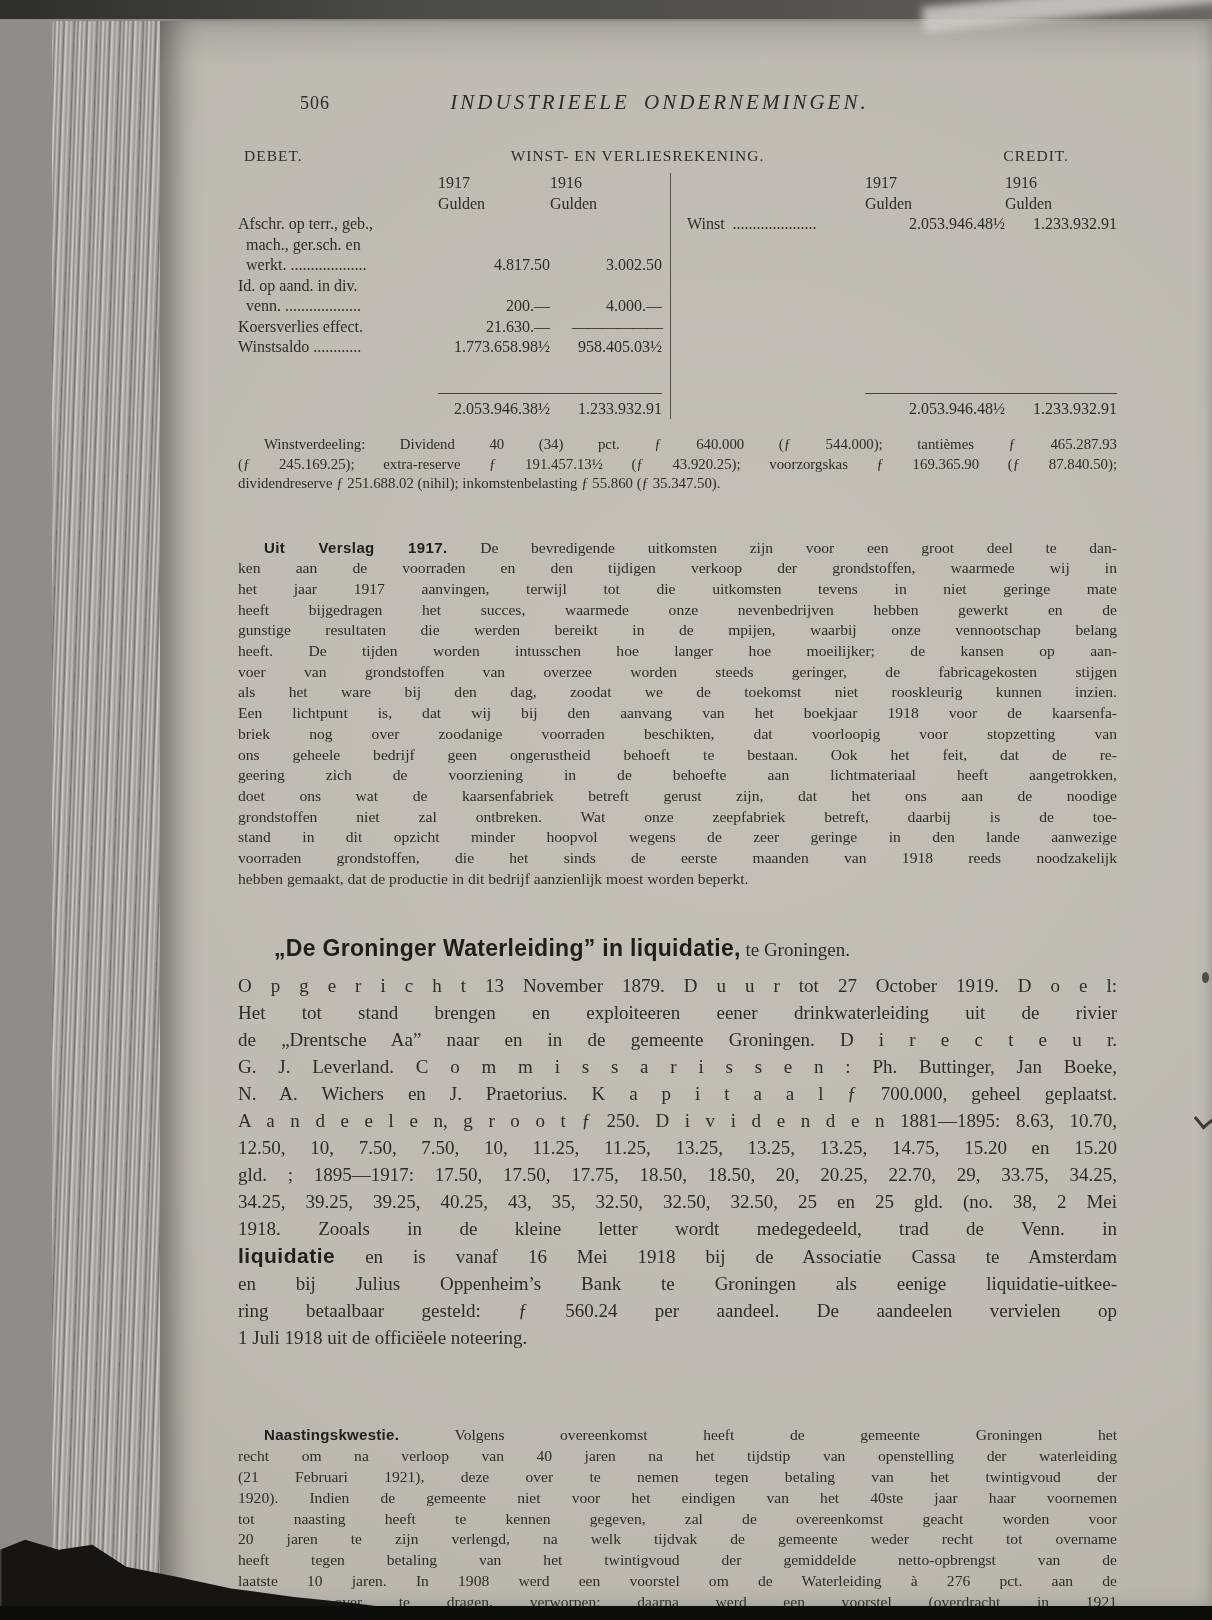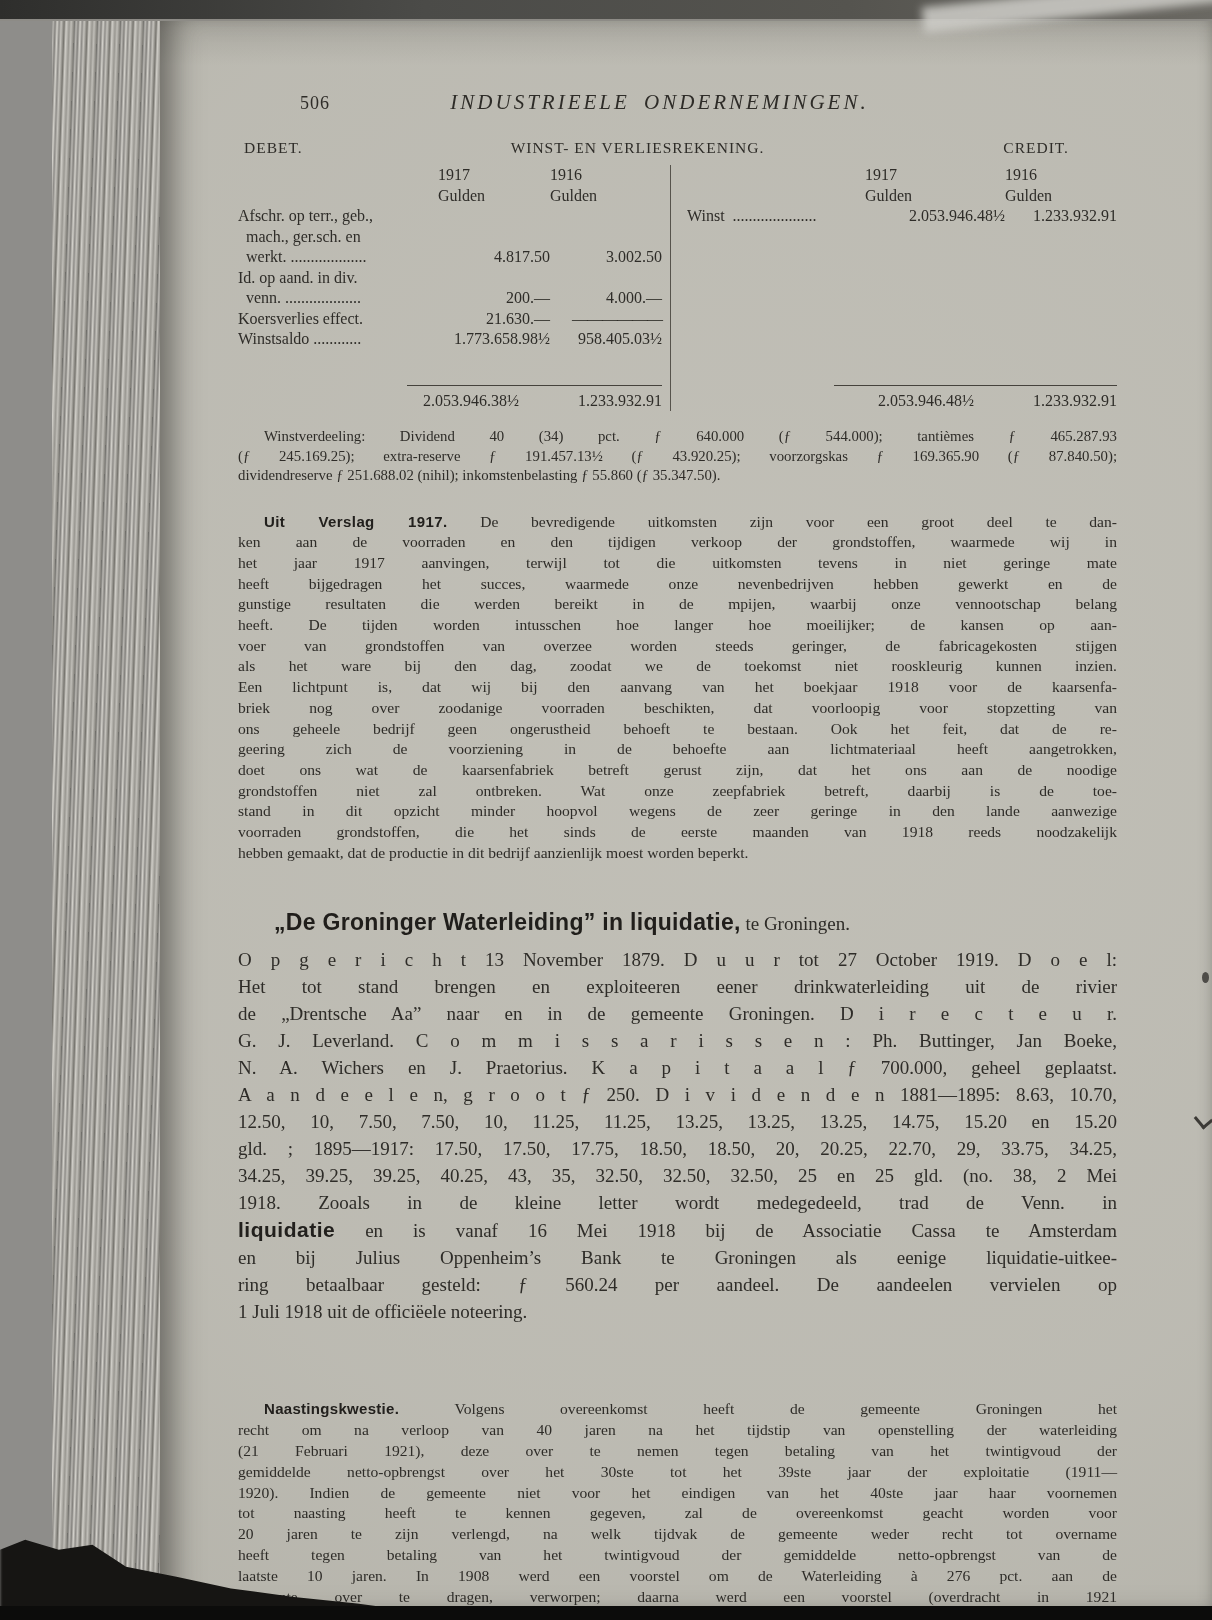--- a/index.html
+++ b/index.html
@@ -32,48 +32,48 @@
         background-blend-mode:multiply;
         box-shadow:inset 26px 0 30px -14px rgba(40,38,34,.55), inset -8px 0 14px -8px rgba(60,58,54,.35);
         padding:0 95px 0 78px;box-sizing:border-box;}
 
   
   .runhead{display:grid;grid-template-columns:1fr auto 1fr;align-items:baseline;margin-top:70px;}
   .pagenum{font-size:18px;padding-left:62px;letter-spacing:1px;}
   .runtitle{font-style:italic;font-size:21px;letter-spacing:3px;word-spacing:6px;transform:translateX(-18px);}
 
   
-  .ledger{margin-top:24px;font-size:16px;}
+  .ledger{margin-top:32px;font-size:16px;}
   .ledger-head{display:grid;grid-template-columns:1fr auto 1fr;letter-spacing:1px;font-size:15.5px;}
   .lh-debet{padding-left:6px;}
   .lh-title{transform:translateX(-40px);}
   .lh-credit{text-align:right;padding-right:48px;}
   .ledger-body{display:flex;margin-top:8px;height:246px;}
   .tcol{display:flex;flex-direction:column;line-height:20.5px;}
   .t-left{width:432px;padding-right:8px;box-sizing:border-box;}
   .t-right{flex:1;border-left:1.5px solid #56534c;padding-left:16px;box-sizing:border-box;}
   .lrow{display:flex;align-items:baseline;}
   .lrow .lbl{flex:1;white-space:pre;overflow:hidden;}
   .amts{display:flex;}
   .cell{width:112px;text-align:right;white-space:nowrap;}
   .t-right .cell:first-child{width:140px;}
   .hdr .cell{text-align:left;}
   .lrow.total{margin-top:6px;}
-  .lrow.total .amts{border-top:1.5px solid #45423c;padding-top:5px;gap:31px;}
+  .lrow.total .amts{border-top:1.5px solid #45423c;padding-top:5px;}
   .spacer{flex:1;}
   .dash-rule{letter-spacing:-1px;}
 
   
   .para{width:100%;}
   .line{text-align:justify;text-align-last:justify;}
   .para.para-end .line:last-child{text-align-last:left;}
   .para.indent .line:first-child{text-indent:26px;}
   .para b{font-family:"Liberation Sans","DejaVu Sans",sans-serif;font-weight:700;color:#22201d;}
   .winstverdeeling{margin-top:16px;font-size:14.8px;line-height:19.5px;}
-  .verslag{margin-top:26px;font-size:15.6px;line-height:20.7px;}
+  .verslag{margin-top:44px;font-size:15.6px;line-height:20.7px;}
   .verslag b{font-size:15px;letter-spacing:.4px;}
   .company-title{margin-top:46px;font-size:19px;}
   .company-title .ct-bold{font-family:"Liberation Sans","DejaVu Sans",sans-serif;font-weight:700;
                           font-size:23px;color:#201e1b;letter-spacing:.3px;padding-left:36px;}
   .company-body{margin-top:10px;font-size:19px;line-height:27px;}
   .company-body b{font-size:21px;letter-spacing:.5px;}
   .naasting{margin-top:74px;font-size:15.6px;line-height:20.8px;}
   .naasting b{font-size:15px;letter-spacing:.3px;}
 </style>
 </head>
@@ -265,21 +265,20 @@
         <div class="line"><b>liquidatie</b> en is vanaf 16 Mei 1918 bij de Associatie Cassa te Amsterdam</div>
         <div class="line">en bij Julius Oppenheim’s Bank te Groningen als eenige liquidatie-uitkee-</div>
         <div class="line">ring betaalbaar gesteld: ƒ 560.24 per aandeel.  De aandeelen vervielen op</div>
         <div class="line">1 Juli 1918 uit de officiëele noteering.</div>
       </div>
 
     <div class="para naasting indent">
         <div class="line"><b>Naastingskwestie.</b> Volgens overeenkomst heeft de gemeente Groningen het</div>
         <div class="line">recht om na verloop van 40 jaren na het tijdstip van openstelling der waterleiding</div>
         <div class="line">(21 Februari 1921), deze over te nemen tegen betaling van het twintigvoud der</div>
-        <div class="line">gemiddelde netto-opbrengst over het 30ste tot het 39ste jaar der exploitatie (1911—</div>
         <div class="line">1920). Indien de gemeente niet voor het eindigen van het 40ste jaar haar voornemen</div>
         <div class="line">tot naasting heeft te kennen gegeven, zal de overeenkomst geacht worden voor</div>
         <div class="line">20 jaren te zijn verlengd, na welk tijdvak de gemeente weder recht tot overname</div>
         <div class="line">heeft tegen betaling van het twintigvoud der gemiddelde netto-opbrengst van de</div>
         <div class="line">laatste 10 jaren. In 1908 werd een voorstel om de Waterleiding à 276 pct. aan de</div>
         <div class="line">gemeente over te dragen, verworpen; daarna werd een voorstel (overdracht in 1921</div>
         <div class="line">tegen 15 maal de gemiddelde winst van de laatste 10 jaren, overeenkomend met</div>
       </div>
 
   </div>

